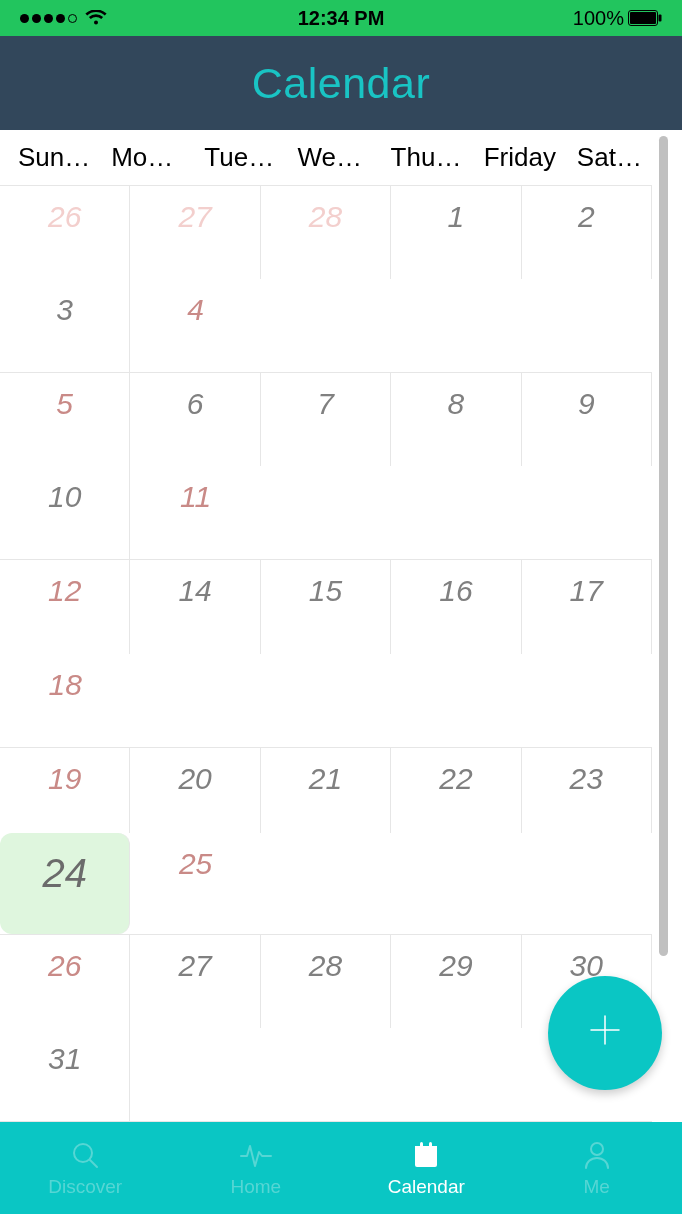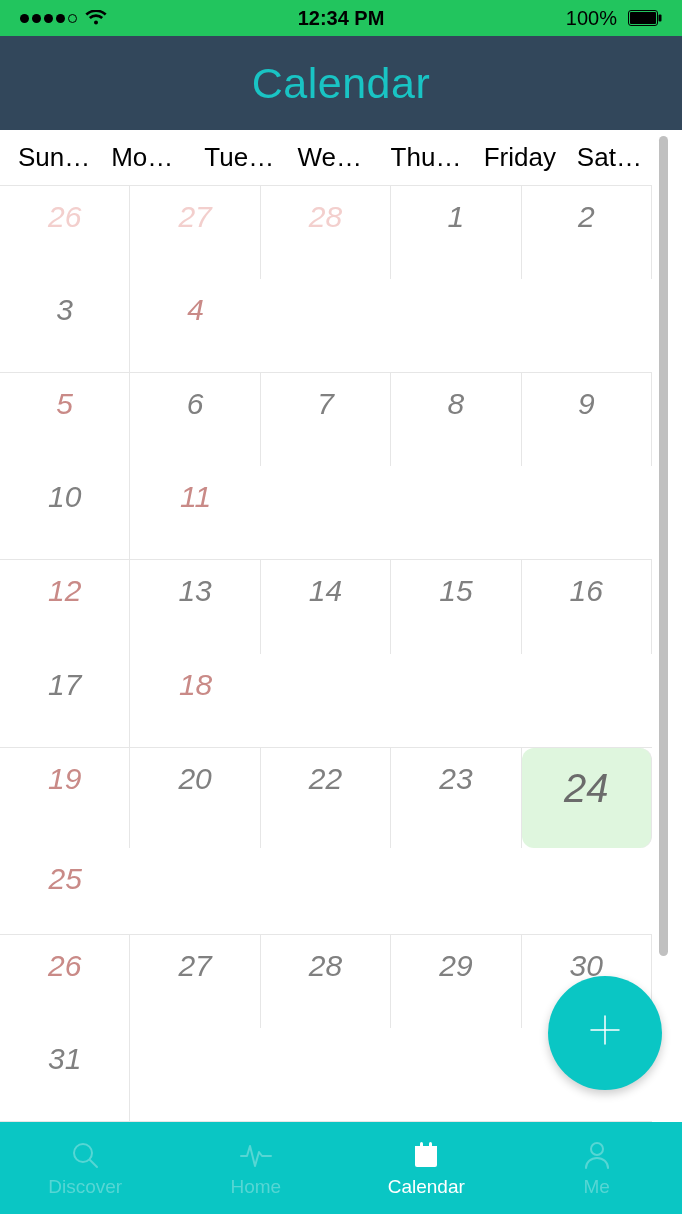--- a/index.html
+++ b/index.html
@@ -7,21 +7,21 @@
     .screen { width: 682px; height: 1214px; display: flex; flex-direction: column; position: relative; }
 
     
     .status-bar { height: 36px; background: #22c55e; display: flex; align-items: center; justify-content: space-between; padding: 0 20px; color: #000; font-size: 20px; font-weight: 500; }
     .status-left { display: flex; align-items: center; gap: 8px; }
     .signal-dots { display: flex; gap: 3px; align-items: center; }
     .signal-dot { width: 9px; height: 9px; border-radius: 50%; background: #000; }
     .signal-dot.empty { background: transparent; border: 1.5px solid #000; }
     .wifi-icon svg { display: block; }
     .status-center { position: absolute; left: 50%; transform: translateX(-50%); font-size: 20px; font-weight: 600; color: #000; }
-    .status-right { display: flex; align-items: center; gap: 11px; font-weight: 500; }
+    .status-right { display: flex; align-items: center; gap: 4px; font-weight: 500; }
     .battery { display: inline-flex; align-items: center; }
 
     
     .title-bar { height: 94px; background: #32475b; display: flex; align-items: center; justify-content: center; }
     .title-text { color: #19c4c4; font-size: 43px; font-weight: 300; letter-spacing: 0.5px; }
 
     
     .calendar-wrap { flex: 1; display: flex; background: #fff; position: relative; }
     .calendar-grid { width: 652px; display: flex; flex-direction: column; }
     .day-headers { display: grid; grid-template-columns: repeat(7, 1fr); height: 56px; align-items: center; border-bottom: 1px solid #e6e6e6; }
@@ -111,30 +111,30 @@
             <div class="day-cell weekend">5</div>
             <div class="day-cell ">6</div>
             <div class="day-cell ">7</div>
             <div class="day-cell ">8</div>
             <div class="day-cell ">9</div>
             <div class="day-cell ">10</div>
             <div class="day-cell weekend">11</div>
           </div>
           <div class="week">
             <div class="day-cell weekend">12</div>
-            <div class="day-cell ">13</div>
             <div class="day-cell ">14</div>
             <div class="day-cell ">15</div>
             <div class="day-cell ">16</div>
             <div class="day-cell ">17</div>
             <div class="day-cell weekend">18</div>
           </div>
           <div class="week">
             <div class="day-cell weekend">19</div>
             <div class="day-cell ">20</div>
+            <div class="day-cell ">21</div>
             <div class="day-cell ">22</div>
             <div class="day-cell ">23</div>
             <div class="day-cell today">24</div>
             <div class="day-cell weekend">25</div>
           </div>
           <div class="week">
             <div class="day-cell weekend">26</div>
             <div class="day-cell ">27</div>
             <div class="day-cell ">28</div>
             <div class="day-cell ">29</div>

